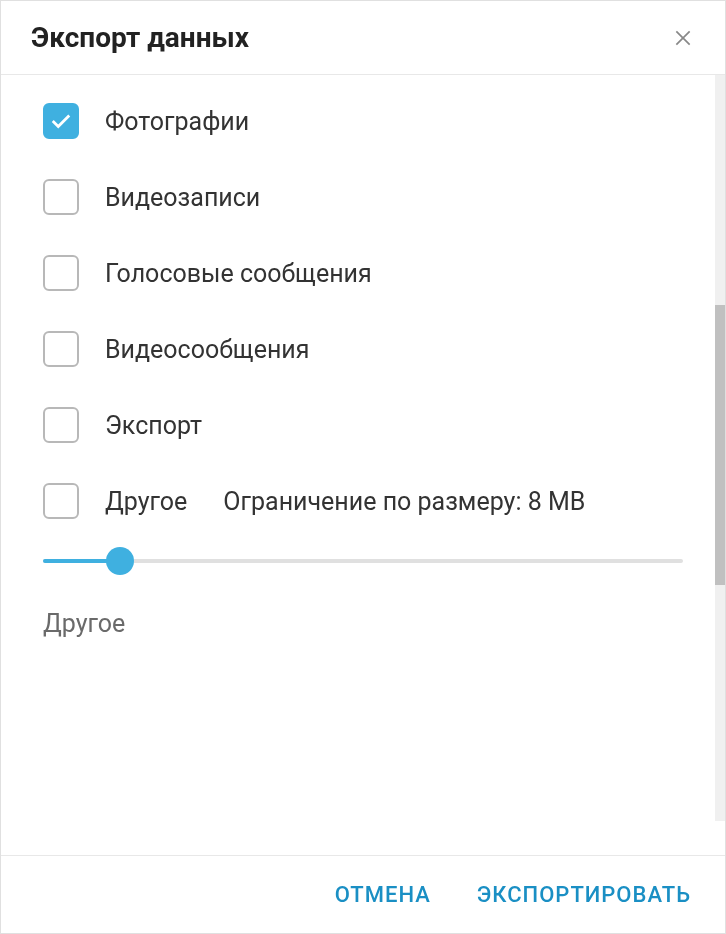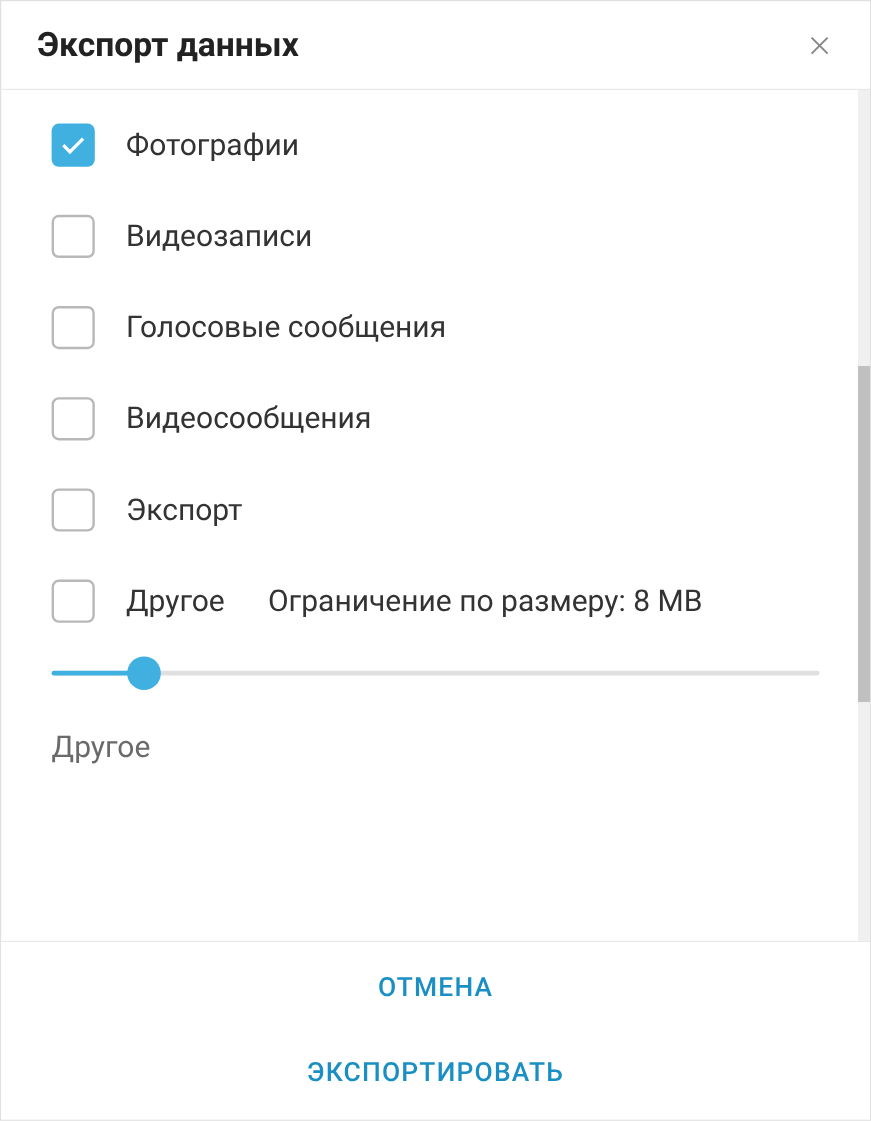--- a/index.html
+++ b/index.html
@@ -144,21 +144,20 @@
       position: absolute;
       bottom: 0;
       left: 0;
       right: 0;
       border-top: 1px solid #e8e8e8;
       padding: 26px 34px;
       display: flex;
       justify-content: flex-end;
       gap: 46px;
       background: #fff;
-      flex-direction: column;
     }
     .footer-btn {
       background: none;
       border: none;
       font-size: 22px;
       font-weight: 500;
       color: #1a8fc4;
       letter-spacing: 1px;
       cursor: pointer;
       font-family: inherit;

